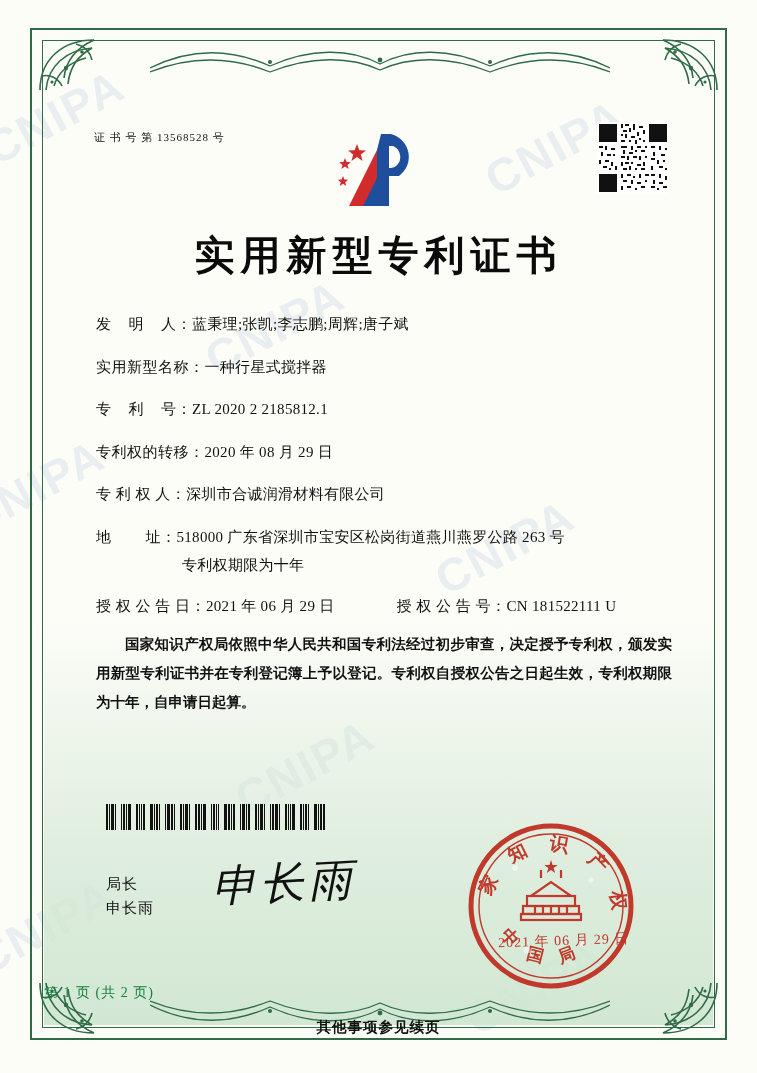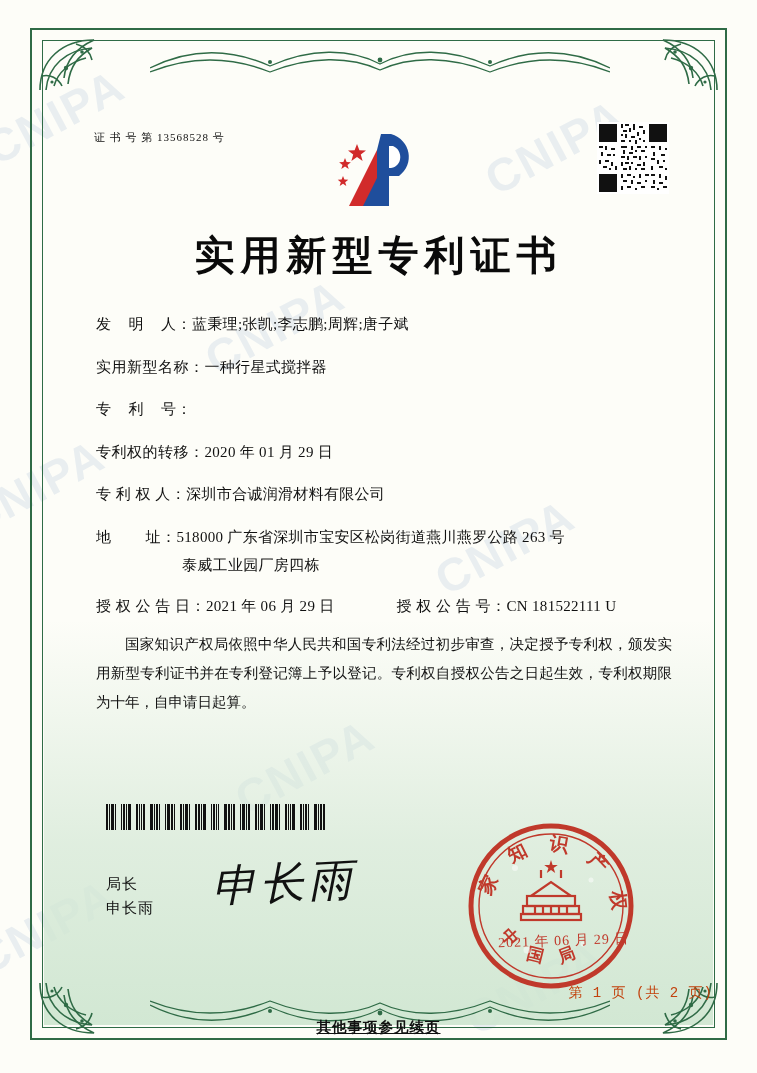--- a/index.html
+++ b/index.html
@@ -152,21 +152,21 @@
 
   .para {
     position: absolute;
     left: 52px;
     width: 576px;
     font-size: 14.5px;
     line-height: 2.0;
     color: #111;
     text-align: justify;
   }
-  .para p { margin: 0 0 2px 0; text-indent: 2em; }
+  .para p { margin: 0 0 2px 0; text-indent: 2em; font-weight: bold; }
   .p1 { top: 588px; }
 
   .barcode {
     position: absolute;
     left: 62px; top: 762px;
     width: 220px; height: 26px;
   }
   .barcode i {
     display: inline-block;
     height: 26px;
@@ -205,37 +205,35 @@
     font-size: 14px;
     color: #c0392b;
     letter-spacing: 1px;
     transform: rotate(-2deg);
   }
 
   .page-num {
     position: absolute;
     left: 0; right: 0;
     top: 942px;
-    text-align: right;
+    text-align: left;
     font-size: 14px;
-    color: #c2410c;
+    color: #15803d;
     letter-spacing: 1px;
-    font-family: Liberation Mono, monospace;
   }
 
   .footer-note {
     position: absolute;
     left: 0; right: 0;
     top: 1018px;
     text-align: center;
     font-size: 14.5px;
     font-weight: bold;
     color: #111;
     letter-spacing: 1px;
-    text-decoration: underline;
   }
 </style>
 </head>
 <body>
 
 <div class="page">
 
   <div class="wm wm1">CNIPA</div>
   <div class="wm wm2">CNIPA</div>
   <div class="wm wm3">CNIPA</div>
@@ -462,34 +460,35 @@
       <div class="frow">
         <span class="flabel">发    明    人：</span>
         <span class="fvalue">蓝秉理;张凯;李志鹏;周辉;唐子斌</span>
       </div>
       <div class="frow">
         <span class="flabel">实用新型名称：</span>
         <span class="fvalue">一种行星式搅拌器</span>
       </div>
       <div class="frow">
         <span class="flabel">专    利    号：</span>
+        <span class="fvalue">ZL 2020 2 2185812.1</span>
       </div>
       <div class="frow">
         <span class="flabel">专利权的转移：</span>
-        <span class="fvalue">2020 年 01 月 29 日</span>
+        <span class="fvalue">2020 年 08 月 29 日</span>
       </div>
       <div class="frow">
         <span class="flabel">专 利 权 人：</span>
         <span class="fvalue">深圳市合诚润滑材料有限公司</span>
       </div>
       <div class="frow" style="margin-bottom:0;">
         <span class="flabel">地        址：</span>
         <span class="fvalue">518000  广东省深圳市宝安区松岗街道燕川燕罗公路 263 号</span>
       </div>
-      <div class="cont-line">泰威工业园厂房四栋</div>
+      <div class="cont-line">专利权期限为十年</div>
       <div class="frow two" style="margin-top:12px;">
         <span class="flabel">授 权 公 告 日：</span>
         <span class="fvalue">2021 年 06 月 29 日</span>
         <span class="gap"></span>
         <span class="flabel">授 权 公 告 号：</span>
         <span class="fvalue">CN 181522111 U</span>
       </div>
     </div>
 
     <div class="para p1">

